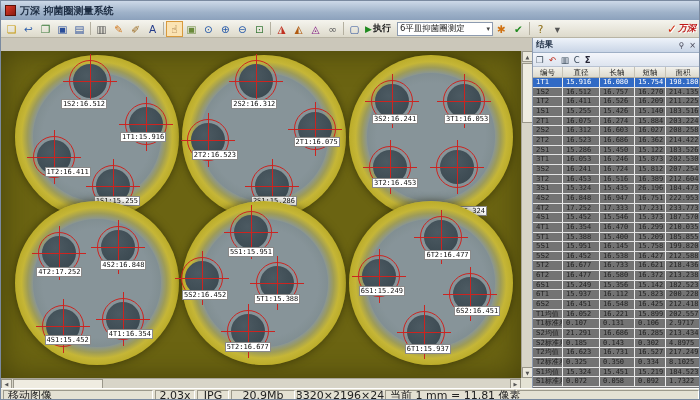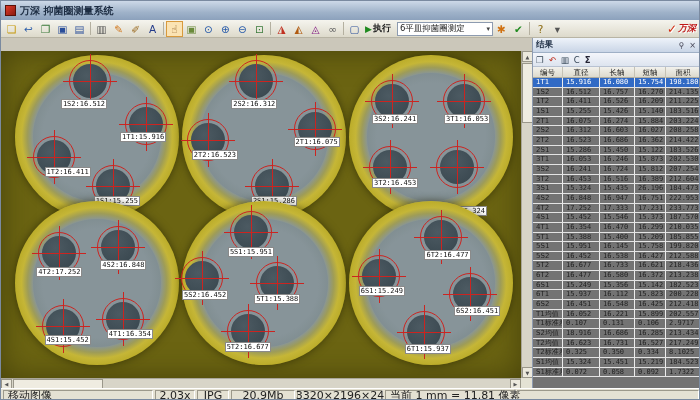--- a/index.html
+++ b/index.html
@@ -551,24 +551,31 @@
           </div>
           <div class="trow">
             <div>T1标准差</div>
             <div>0.107</div>
             <div>0.131</div>
             <div>0.106</div>
             <div>2.9717</div>
           </div>
           <div class="trow">
             <div>S2均值</div>
-            <div>18.916</div>
+            <div>21.291</div>
             <div>16.686</div>
             <div>16.285</div>
             <div>213.4345</div>
+          </div>
+          <div class="trow">
+            <div>S2标准差</div>
+            <div>0.185</div>
+            <div>0.143</div>
+            <div>0.302</div>
+            <div>4.8975</div>
           </div>
           <div class="trow">
             <div>T2均值</div>
             <div>16.623</div>
             <div>16.731</div>
             <div>16.527</div>
             <div>217.2493</div>
           </div>
           <div class="trow">
             <div>T2标准差</div>

